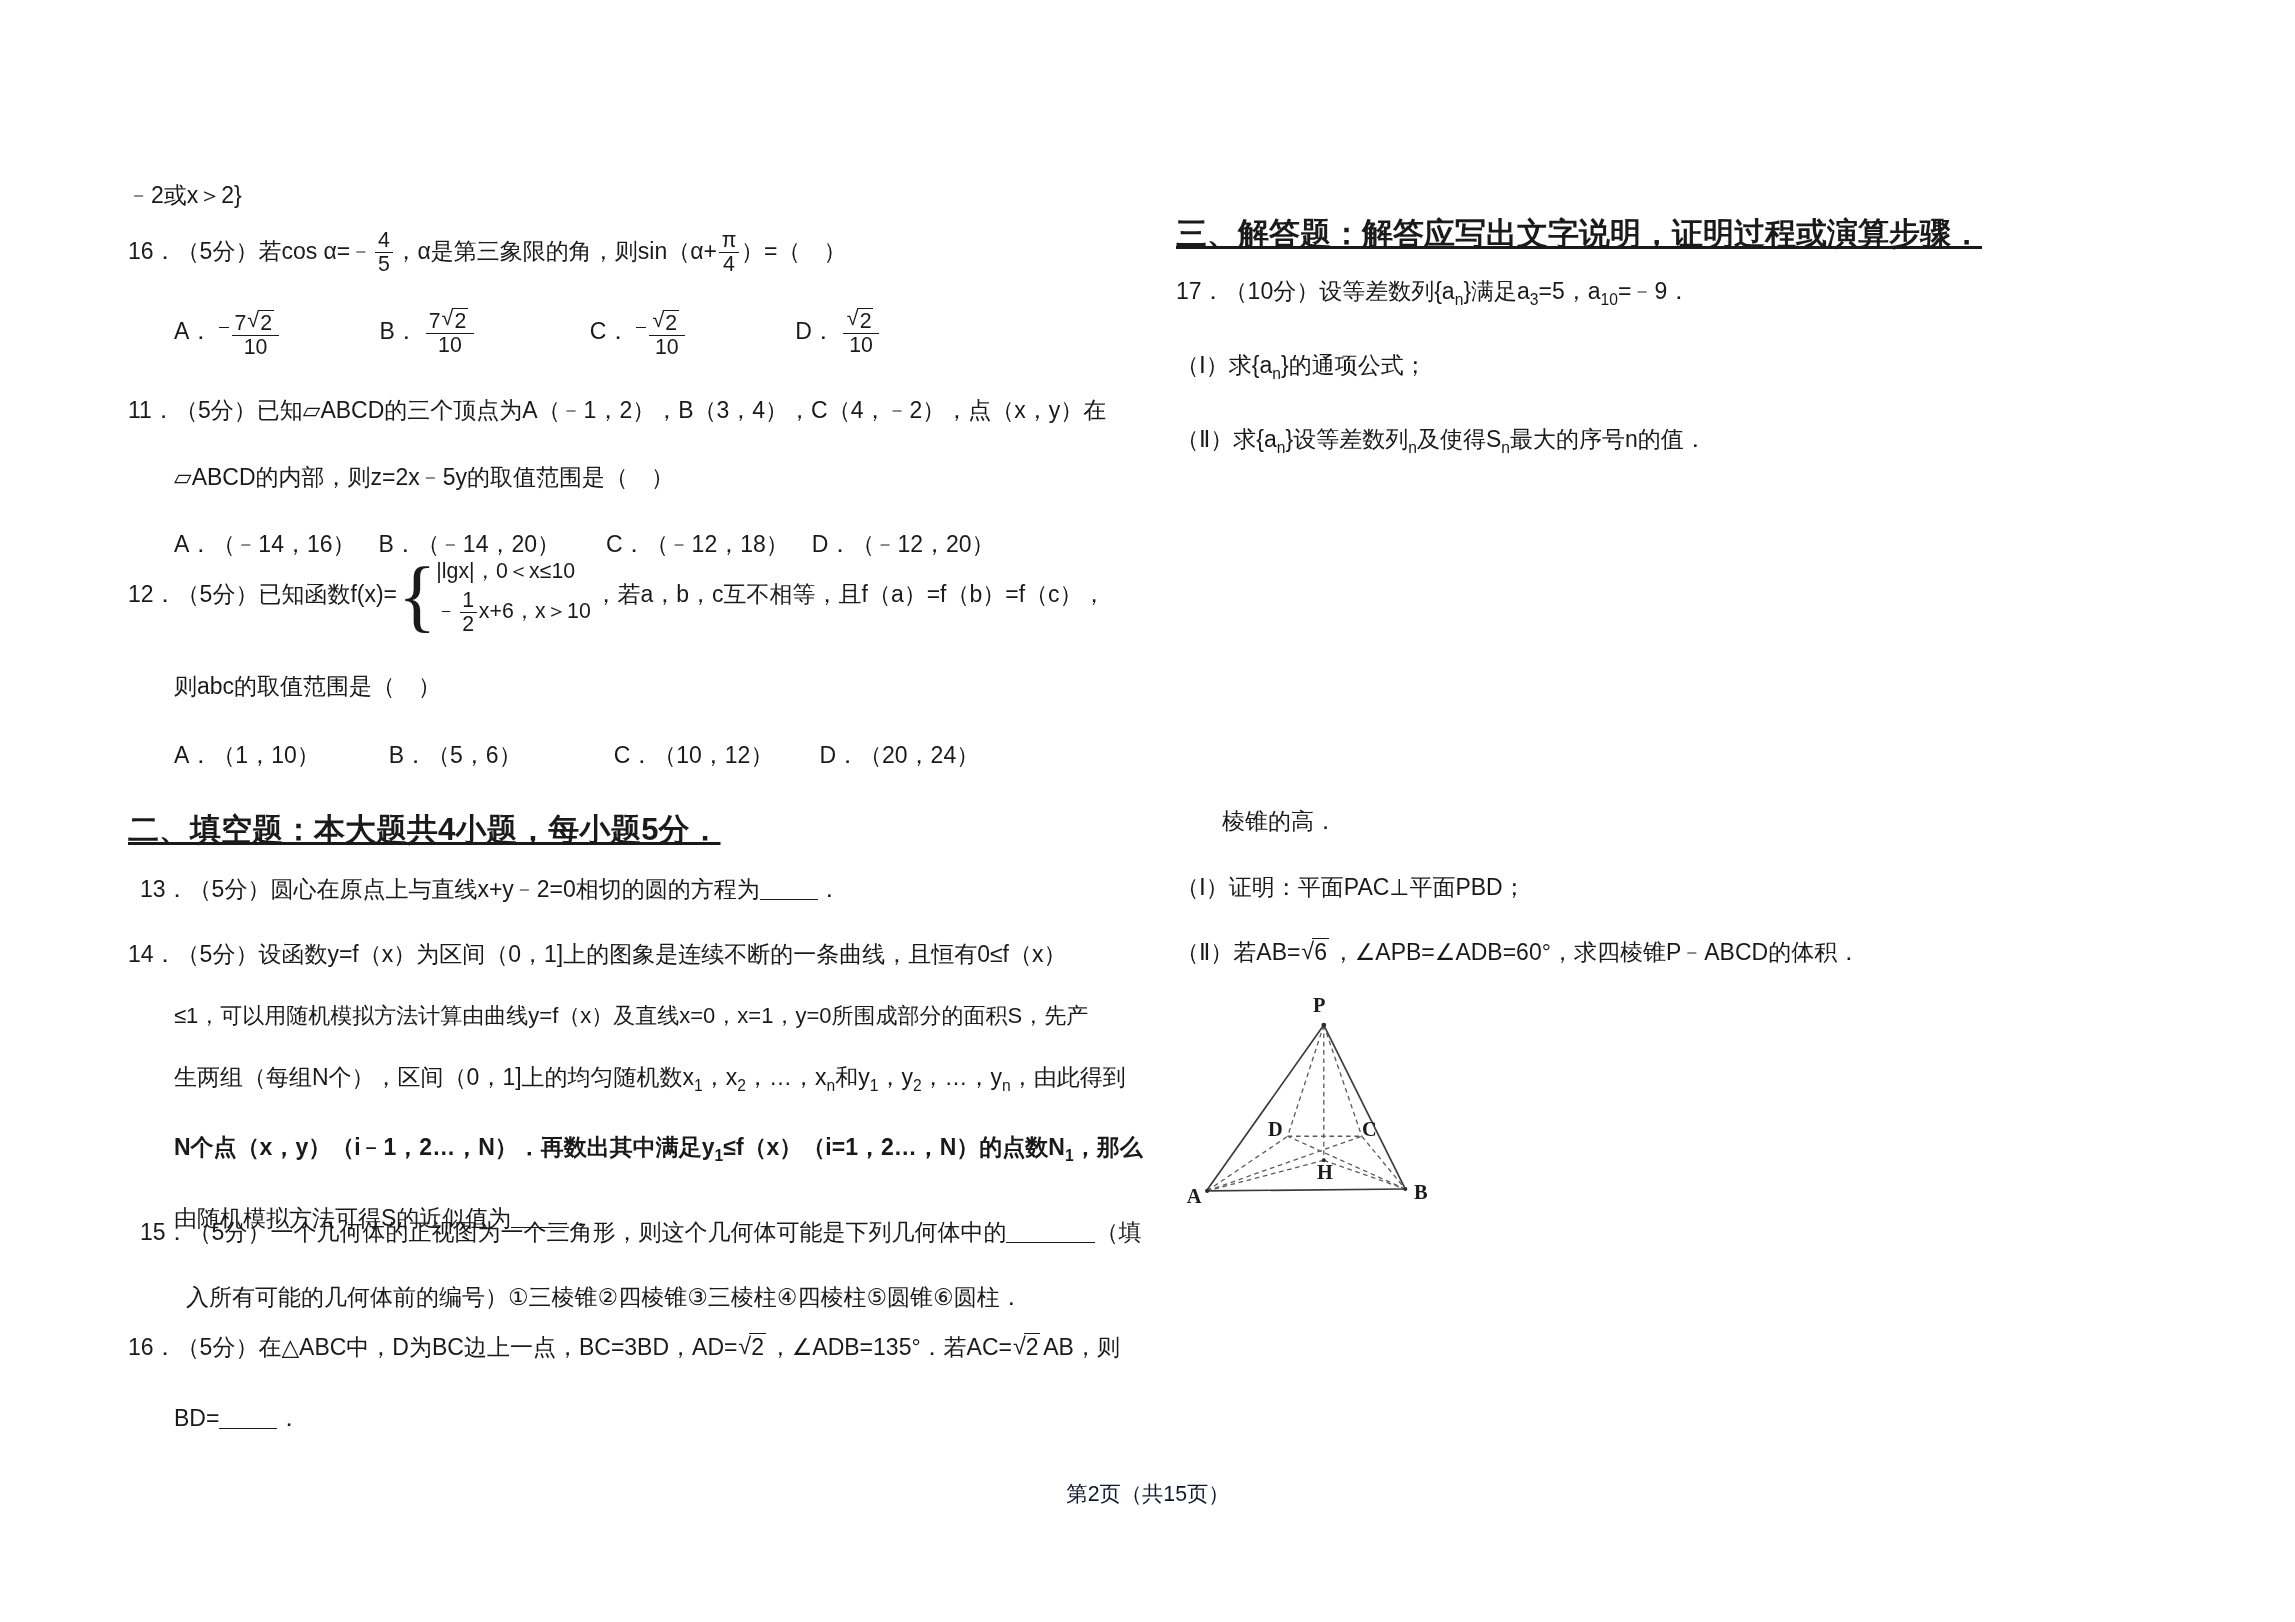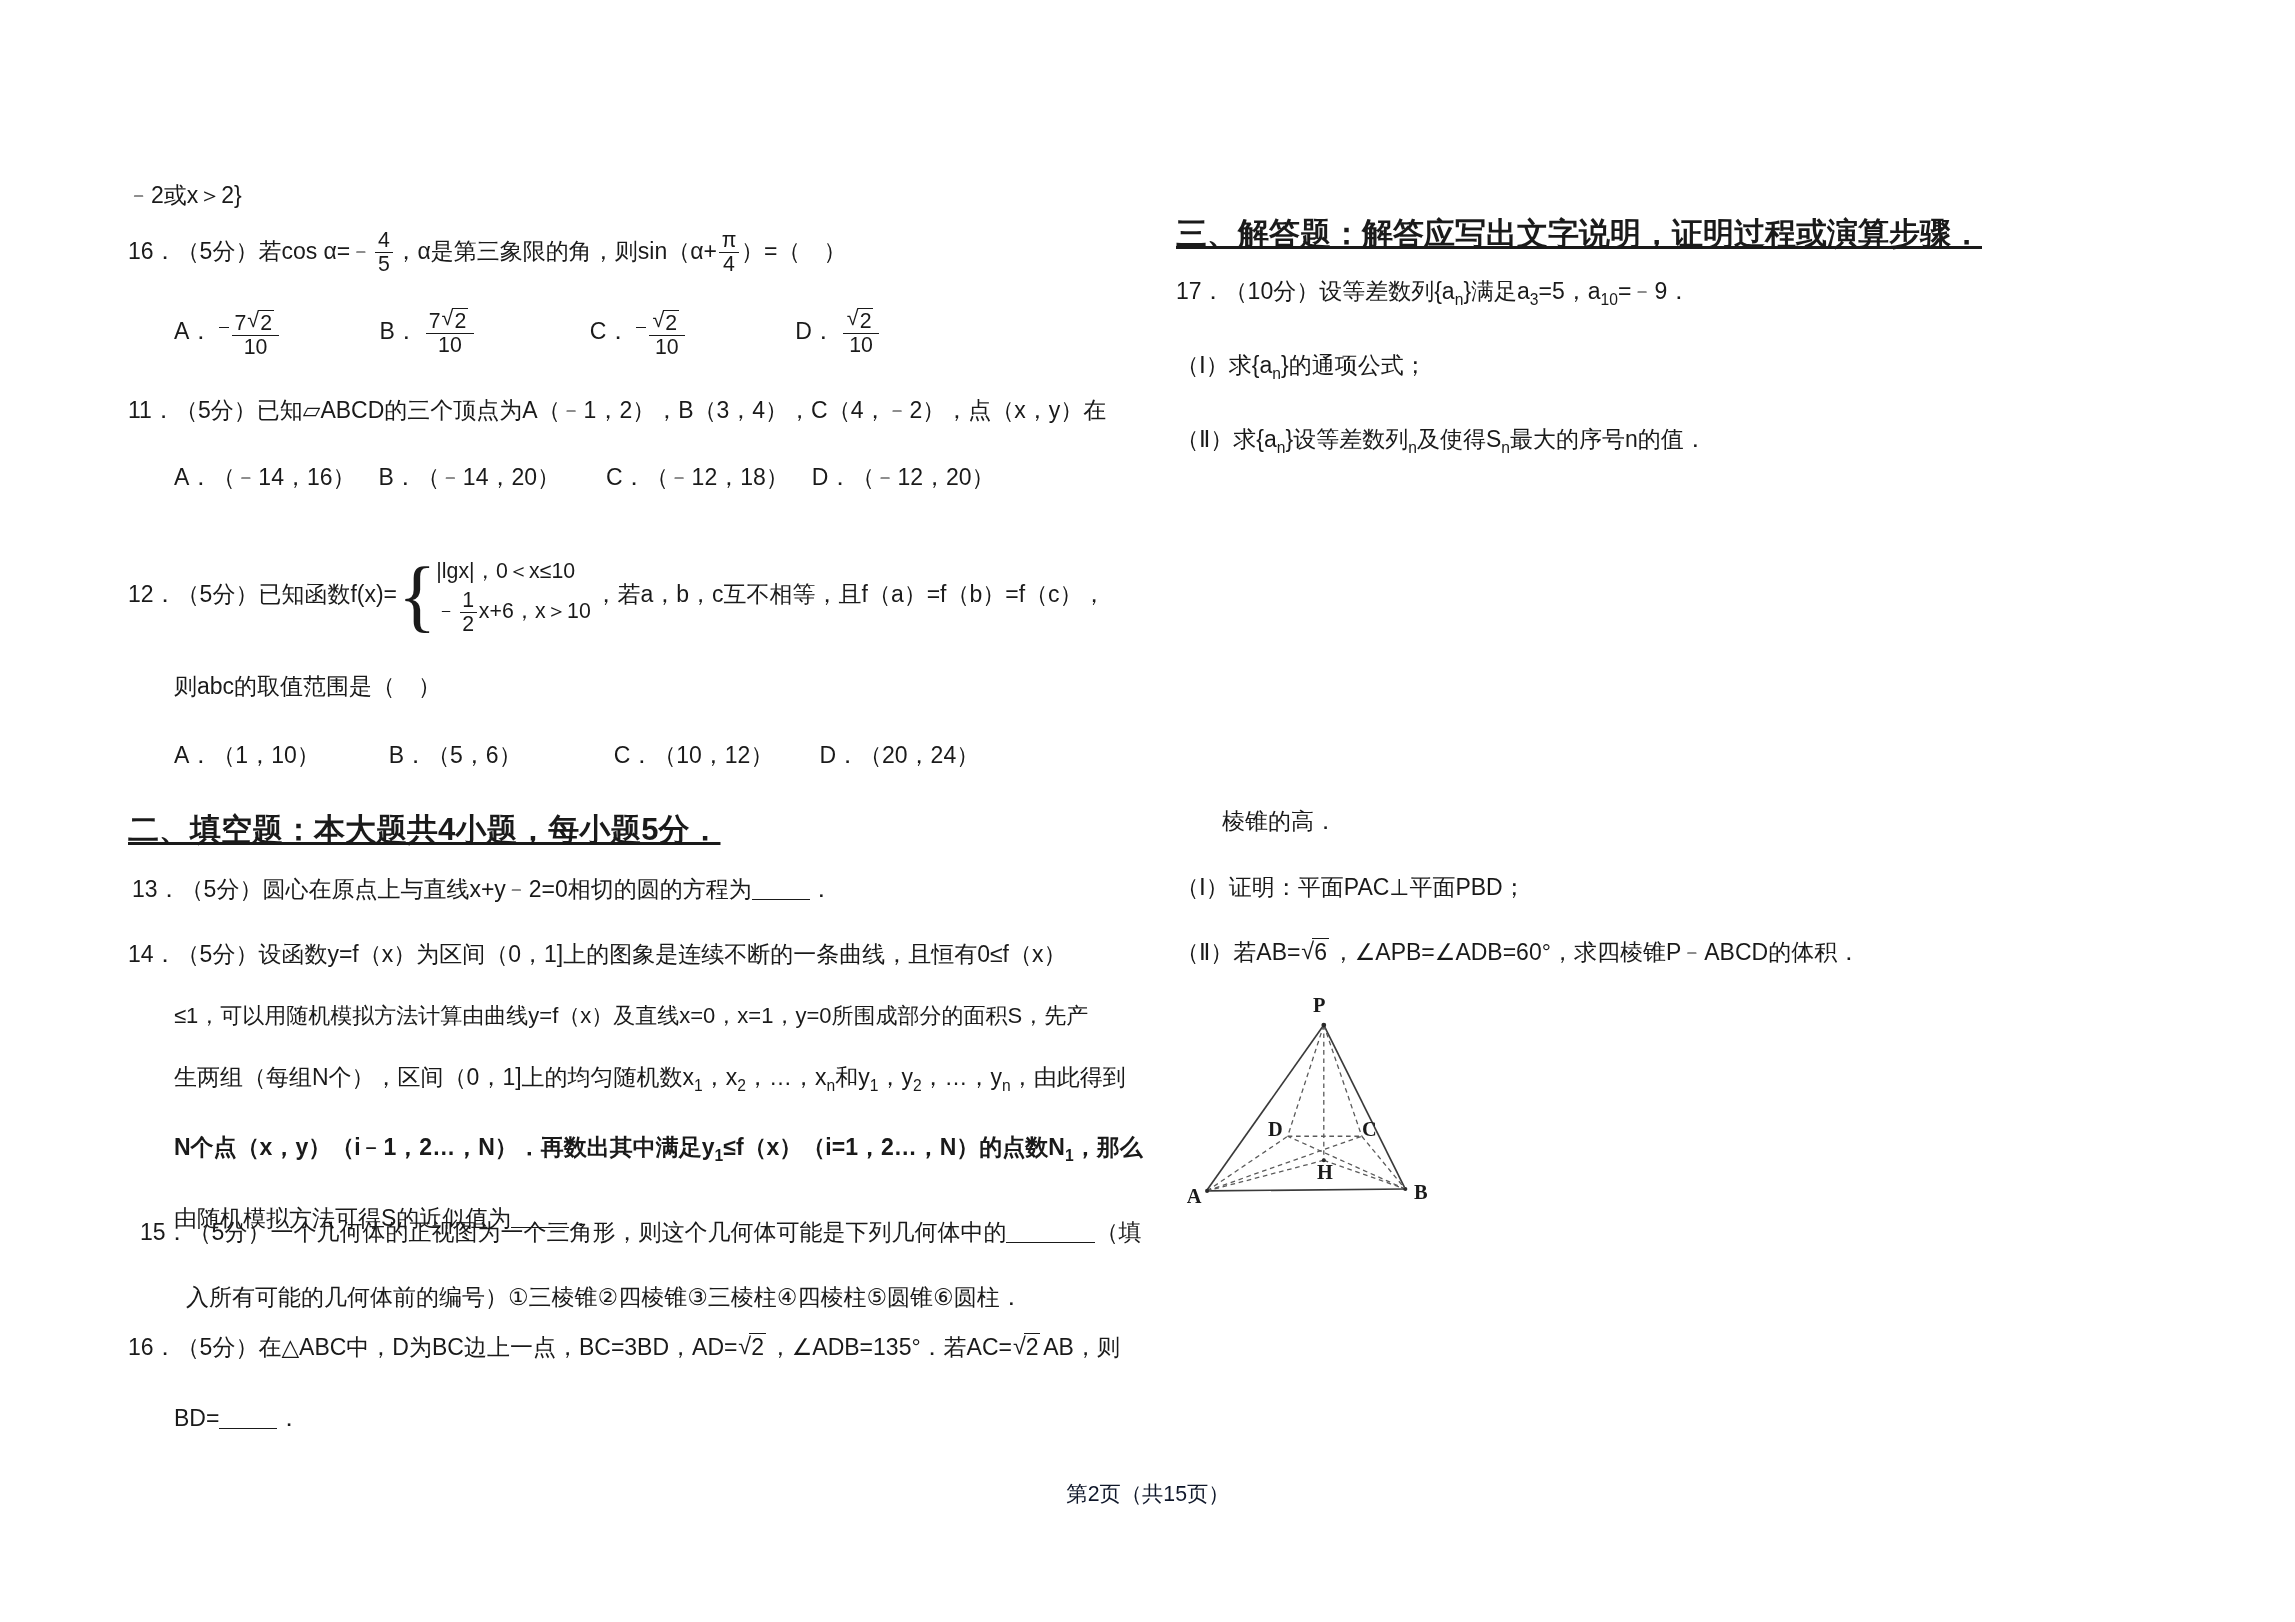--- a/index.html
+++ b/index.html
@@ -175,36 +175,37 @@
           <span class="neg-frac"><span class="minus"></span><span class="frac"><span class="num"><span></span><span class="sqrt"><span>2</span></span></span><span class="den">10</span></span></span>
         </span>
         <span class="opt"><span>D．</span>
           <span class="frac"><span class="num"><span></span><span class="sqrt"><span>2</span></span></span><span class="den">10</span></span>
         </span>
       </span>
     </div>
 
     <div class="q" style="position:absolute; top:382px; left:0;">
       <span class="qline"><span>11．</span><span>（5分）</span><span>已知▱ABCD的三个顶点为A（﹣1，2），B（3，4），C（4，﹣2），点（x，y）在</span></span>
+      <span class="qline indent" style="margin-top:11px;">▱ABCD的内部，则z=2x﹣5y的取值范围是（　）</span>
       <span class="qline indent opts" style="margin-top:11px;">A．（﹣14，16）　B．（﹣14，20）　　C．（﹣12，18）　D．（﹣12，20）</span>
     </div>
 
     <div class="q" style="position:absolute; top:555px; left:0;">
       <span class="qline">
         <span>12．</span><span>（5分）</span><span>已知函数f(x)=</span><span class="piece"><span class="brace">{</span><span class="cases"><div>|lgx|，0＜x≤10</div><div>﹣<span class="frac"><span class="num">1</span><span class="den">2</span></span><span>x+6，x＞10</span></div></span></span><span>，若a，b，c互不相等，且f（a）=f（b）=f（c），</span>
       </span>
       <span class="qline indent" style="margin-top:20.4px;">则abc的取值范围是（　）</span>
       <span class="qline indent opts" style="margin-top:13px;">A．（1，10）　　　B．（5，6）　　　　C．（10，12）　　D．（20，24）</span>
     </div>
 
     <div class="q" style="position:absolute; top:802px; left:0;">
       <span class="qline sec-head">二、填空题：本大题共4小题，每小题5分．</span>
     </div>
 
-    <div class="q" style="position:absolute; top:861px; left:4px;text-align:right;">
+    <div class="q" style="position:absolute; top:861px; left:12px;text-align:right;">
       <span class="qline"><span>13．</span><span>（5分）</span><span>圆心在原点上与直线x+y﹣2=0相切的圆的方程为</span><span class="blank"></span><span>．</span></span>
     </div>
 
     <div class="q" style="position:absolute; top:926px; left:0;">
       <span class="qline"><span>14．</span><span>（5分）</span><span>设函数y=f（x）为区间（0，1]上的图象是连续不断的一条曲线，且恒有0≤f（x）</span></span>
       <span class="qline indent" style="margin-top:5.6px; font-size:22px;">≤1，可以用随机模拟方法计算由曲线y=f（x）及直线x=0，x=1，y=0所围成部分的面积S，先产</span>
       <span class="qline indent" style="margin-top:5.6px;"><span>生两组（每组N个），区间（0，1]上的均匀随机数x</span><sub>1</sub><span>，x</span><sub>2</sub><span>，…，x</span><sub>n</sub><span>和y</span><sub>1</sub><span>，y</span><sub>2</sub><span>，…，y</span><sub>n</sub><span>，由此得到</span></span>
       <span class="qline indent" style="margin-top:5.6px;font-weight:bold;"><span>N个点（x，y）（i﹣1，2…，N）．再数出其中满足y</span><sub>1</sub><span>≤f（x）（i=1，2…，N）的点数N</span><sub>1</sub><span>，那么</span></span>
       <span class="qline indent" style="margin-top:5.6px;"><span>由随机模拟方法可得S的近似值为</span><span class="blank"></span><span>．</span></span>
     </div>

